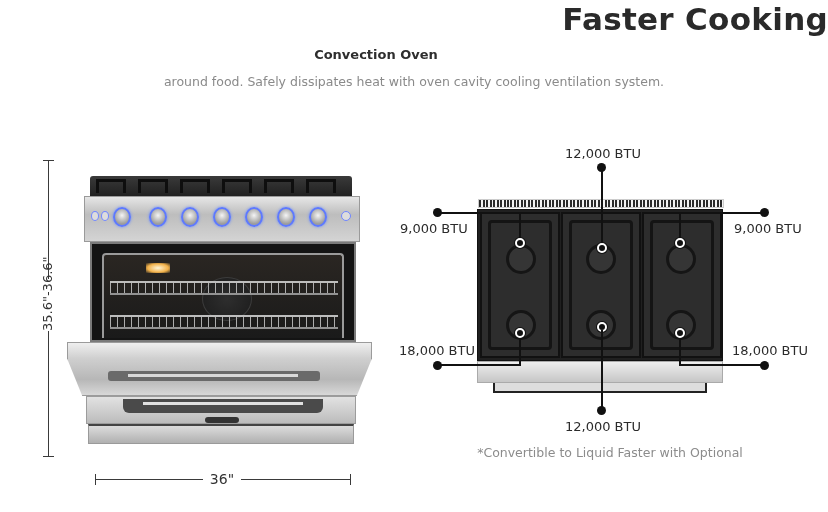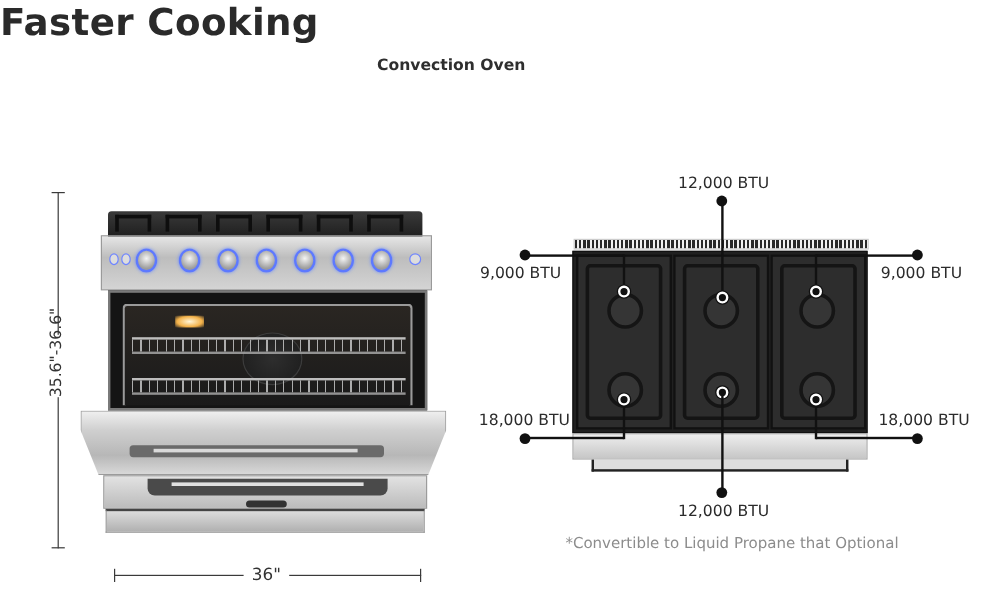--- a/index.html
+++ b/index.html
@@ -1,19 +1,19 @@
 <!DOCTYPE html>
 <html><head>
 <meta charset="utf-8">
 <style>
   * { box-sizing: border-box; margin: 0; padding: 0; }
   html, body { width: 828px; height: 512px; background: #ffffff; overflow: hidden; }
   body { position: relative; font-family: "Liberation Sans", "DejaVu Sans", sans-serif; color: #2b2b2b; }
 
-  .title { position: absolute; top: 0; left: 0; width: 828px; text-align: left; font-size: 31px; font-weight: bold; color: #2a2a2a; letter-spacing: 0.3px; line-height: 38px; font-family: "DejaVu Sans", sans-serif; }
+  .title { position: absolute; top: 0; left: 0; width: 828px; text-align: right; font-size: 31px; font-weight: bold; color: #2a2a2a; letter-spacing: 0.3px; line-height: 38px; font-family: "DejaVu Sans", sans-serif; }
   .subtitle { position: absolute; top: 47px; left: 0; width: 736px; text-align: center; font-size: 13px; font-weight: bold; color: #2e2e2e; font-family: "DejaVu Sans", sans-serif; padding-left: 16px; }
   .desc { position: absolute; top: 72px; left: 0; width: 828px; text-align: center; font-size: 12.5px; color: #8a8a8a; line-height: 19px; font-family: "DejaVu Sans", sans-serif; }
 
   
   .dim-v { position: absolute; left: 48px; top: 160px; width: 1px; height: 297px; background: #3a3a3a; }
   .dim-v .cap { position: absolute; left: -5px; width: 11px; height: 1px; background: #3a3a3a; }
   .dim-v-label { position: absolute; left: 22px; top: 297px; width: 52px; height: 16px; background: #fff; transform: rotate(-90deg); transform-origin: 26px 8px; text-align: center; font-size: 13px; color: #333; font-family: "DejaVu Sans", sans-serif; line-height: 16px; }
   .dim-h { position: absolute; top: 479px; left: 95px; width: 256px; height: 1px; background: #3a3a3a; }
   .dim-h .cap { position: absolute; top: -5px; width: 1px; height: 11px; background: #3a3a3a; }
   .dim-h-label { position: absolute; top: 470px; left: 203px; width: 38px; background: #fff; text-align: center; font-size: 14px; color: #333; font-family: "DejaVu Sans", sans-serif; line-height: 18px; }
@@ -55,20 +55,21 @@
   .bdot { position: absolute; width: 10px; height: 10px; border-radius: 50%; background: #111; border: 2px solid #fff; box-shadow: 0 0 0 1px #111; }
   .btu { position: absolute; font-size: 13px; color: #2b2b2b; font-family: "DejaVu Sans", sans-serif; white-space: nowrap; line-height: 16px; }
   .note { position: absolute; left: 440px; top: 444px; width: 340px; text-align: center; font-size: 12.5px; line-height: 17px; color: #8c8c8c; font-family: "DejaVu Sans", sans-serif; }
 </style>
 </head>
 <body>
 
 <h1 class="title">Faster Cooking</h1>
 <div class="subtitle">Convection Oven</div>
 <div class="desc">
+  <div>around food. Safely dissipates heat with oven cavity cooling ventilation system.</div>
 </div>
 
 <div class="dim-v">
   <div class="cap" style="top:0"></div>
   <div class="cap" style="bottom:0"></div>
 </div>
 <div class="dim-v-label">35.6"-36.6"</div>
 
 <div class="range">
   <div class="grates">
@@ -160,14 +161,14 @@
 <div class="dot" style="left:597px;top:406px"></div>
 <div class="btu" style="left:565px;top:419px">12,000 BTU</div>
 
 <div class="btu" style="left:732px;top:343px">18,000 BTU</div>
 <div class="dot" style="left:760px;top:361px"></div>
 <div class="line" style="left:680px;top:364px;width:84px;height:2px"></div>
 <div class="line" style="left:679px;top:334px;width:2px;height:32px"></div>
 <div class="bdot" style="left:675px;top:328px"></div>
 
 <div class="note">
-  <div>*Convertible to Liquid Propane that Optional</div>
+  <div>*Convertible to Liquid Faster with Optional</div>
 </div>
 
 </body></html>

